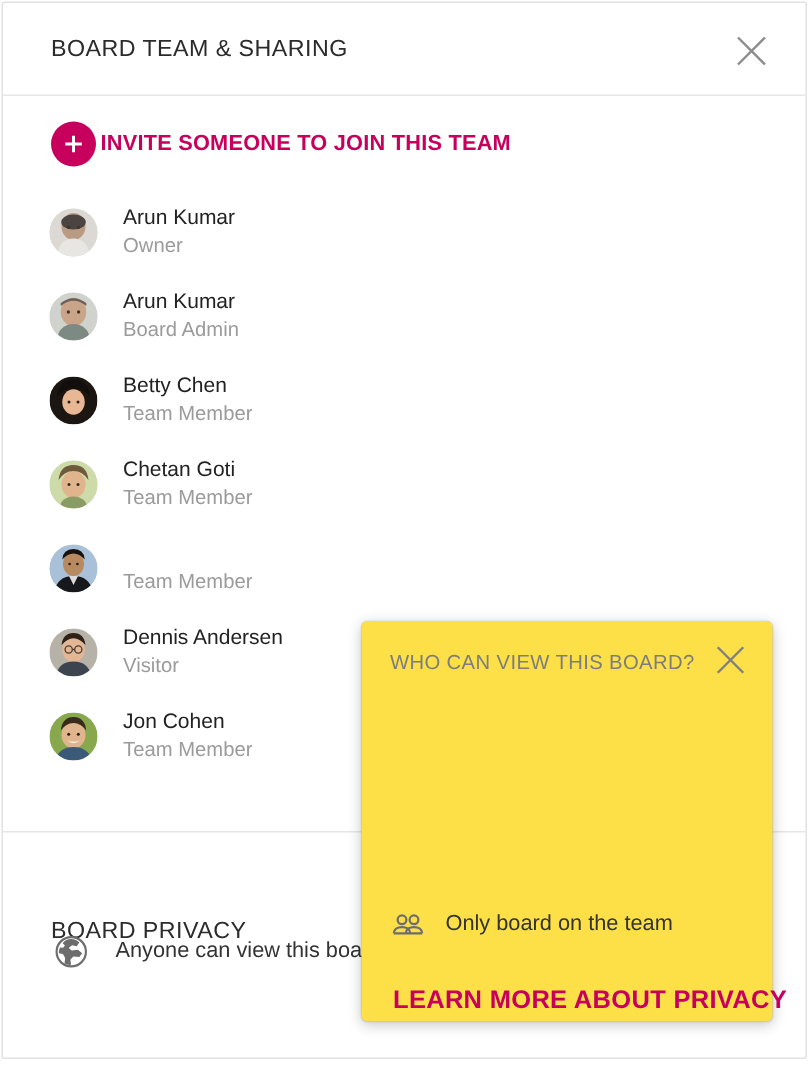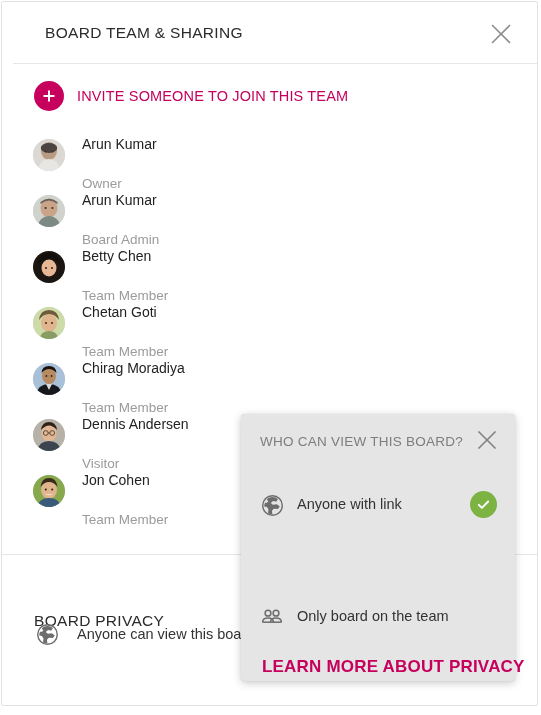--- a/index.html
+++ b/index.html
@@ -21,21 +21,20 @@
     position: absolute;
     left: 1px;
     top: 1px;
     width: 537px;
     height: 705px;
     background: #ffffff;
     border: 1px solid #e2e2e2;
     border-radius: 2px;
     box-sizing: border-box;
     overflow: hidden;
-    padding-left: 11px;
   }
 
   
   .header {
     position: relative;
     height: 62px;
     border-bottom: 1px solid #e6e6e6;
     box-sizing: border-box;
   }
   .header-title {
@@ -75,24 +74,24 @@
     height: 30px;
     border-radius: 50%;
     background: #c6005c;
     display: flex;
     align-items: center;
     justify-content: center;
   }
   .invite-plus svg { display: block; }
   .invite-label {
     position: absolute;
-    left: 75px;
+    left: 65px;
     top: 23px;
     font-size: 14.5px;
-    font-weight: normal;
+    font-weight: bold;
     color: #c6005c;
     letter-spacing: 0.15px;
     white-space: nowrap;
   }
 
   
   .member-list {
     position: absolute;
     left: 0;
     top: 125px;
@@ -122,21 +121,20 @@
     color: #222222;
     white-space: nowrap;
   }
   .member-role {
     position: absolute;
     left: 80px;
     top: 29px;
     font-size: 13.5px;
     color: #9b9b9b;
     white-space: nowrap;
-    margin-top: 20px;
   }
 
   
   .privacy-section {
     position: absolute;
     left: 0;
     top: 552px;
     width: 100%;
     border-top: 1px solid #e6e6e6;
   }
@@ -172,21 +170,21 @@
     color: #333333;
   }
 
   
   .popup {
     position: absolute;
     left: 239px;
     top: 412px;
     width: 274px;
     height: 267px;
-    background: #e5e5e5;
+    background: #fde047;
     border-radius: 4px;
     box-shadow: 0 2px 9px rgba(0,0,0,0.22), 0 0 1px rgba(0,0,0,0.18);
     box-sizing: border-box;
   }
   .popup-title {
     position: absolute;
     left: 19px;
     top: 20px;
     font-size: 13.5px;
     color: #7d7d7d;
@@ -344,21 +342,20 @@
         <svg width="32" height="32" viewBox="0 0 32 32">
           <rect width="32" height="32" fill="#a8c0d8"></rect>
           <ellipse cx="16" cy="13" rx="7" ry="8" fill="#b88a62"></ellipse>
           <path d="M8.5 10 Q9 3 16 3 Q23 3 23.5 10 Q20 6 16 6 Q12 6 8.5 10 Z" fill="#18120e"></path>
           <path d="M3 32 Q5 21 16 21 Q27 21 29 32 Z" fill="#16181c"></path>
           <path d="M13 21 L16 27 L19 21 Z" fill="#dcdcdc"></path>
           <circle cx="13.4" cy="13" r="0.9" fill="#2a1d15"></circle>
           <circle cx="18.6" cy="13" r="0.9" fill="#2a1d15"></circle>
         </svg>
       </div>
-      <div class="member-name">Chirag Moradiya</div>
       <div class="member-role">Team Member</div>
     </div>
 
     <div class="member-row">
       <div class="avatar">
         <svg width="32" height="32" viewBox="0 0 32 32">
           <rect width="32" height="32" fill="#b7b2a8"></rect>
           <ellipse cx="16" cy="14" rx="7.5" ry="8.5" fill="#e3b793"></ellipse>
           <path d="M8 11 Q9 3 16 3 Q23 3 24 11 Q20 6.5 16 6.5 Q12 6.5 8 11 Z" fill="#2e2118"></path>
           <path d="M4 32 Q6 22 16 22 Q26 22 28 32 Z" fill="#3c4450"></path>
@@ -404,34 +401,20 @@
 
   <div class="popup">
     <div class="popup-title">WHO CAN VIEW THIS BOARD?</div>
     <div class="popup-close">
       <svg width="26" height="26" viewBox="0 0 26 26">
         <line x1="4.5" y1="4.5" x2="21.5" y2="21.5" stroke="#7f7f7f" stroke-width="1.6"></line>
         <line x1="21.5" y1="4.5" x2="4.5" y2="21.5" stroke="#7f7f7f" stroke-width="1.6"></line>
       </svg>
     </div>
 
-    <div class="popup-option" style="top:71px">
-      <span class="opt-icon">
-        <svg width="23" height="23" viewBox="0 0 24 24">
-          <circle cx="12" cy="12" r="10.2" fill="none" stroke="#6d6d6d" stroke-width="1.5"></circle>
-          <path d="M12 3.2 C9.4 3.2 7.3 4.3 6 6.1 L7.6 7.6 L6.3 9.2 L4.2 9 C3.6 10.2 3.3 11.6 3.4 13.1 L6.2 13.6 L7.8 16.3 L7.3 20.2 C8.7 21 10.3 21.3 11.9 21.1 L11.4 17.6 L13.4 15.3 L17.6 15.6 L19.6 13 L16.6 10.6 L12.4 11.2 L10.2 9.4 L12.6 7.4 L15.8 8.2 L17.6 5.6 C16.1 4.1 14.1 3.2 12 3.2 Z" fill="#6d6d6d"></path>
-        </svg>
-      </span>
-      <span class="opt-label">Anyone with link</span>
-      <span class="opt-check">
-        <svg width="15" height="15" viewBox="0 0 16 16">
-          <path d="M3 8.4 L6.3 11.6 L13 4.8" fill="none" stroke="#ffffff" stroke-width="2.1" stroke-linecap="round" stroke-linejoin="round"></path>
-        </svg>
-      </span>
-    </div>
 
 
     <div class="popup-option" style="top:183px">
       <span class="opt-icon">
         <svg width="24" height="24" viewBox="0 0 24 24">
           <circle cx="8" cy="8.2" r="2.9" fill="none" stroke="#6d6d6d" stroke-width="1.5"></circle>
           <circle cx="16" cy="8.2" r="2.9" fill="none" stroke="#6d6d6d" stroke-width="1.5"></circle>
           <path d="M2.6 17.2 C2.6 14.5 4.9 13.1 8 13.1 C11.1 13.1 13.4 14.5 13.4 17.2" fill="none" stroke="#6d6d6d" stroke-width="1.5"></path>
           <path d="M10.6 17.2 C10.6 14.5 12.9 13.1 16 13.1 C19.1 13.1 21.4 14.5 21.4 17.2" fill="none" stroke="#6d6d6d" stroke-width="1.5"></path>
           <line x1="2.6" y1="17.2" x2="21.4" y2="17.2" stroke="#6d6d6d" stroke-width="1.5"></line>

